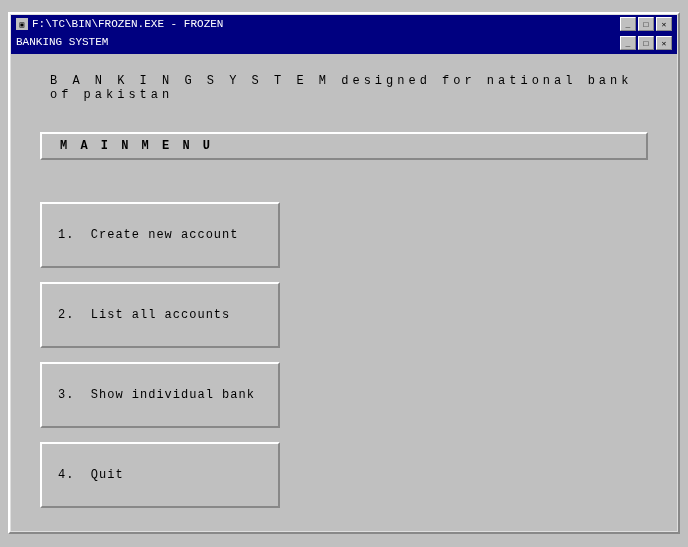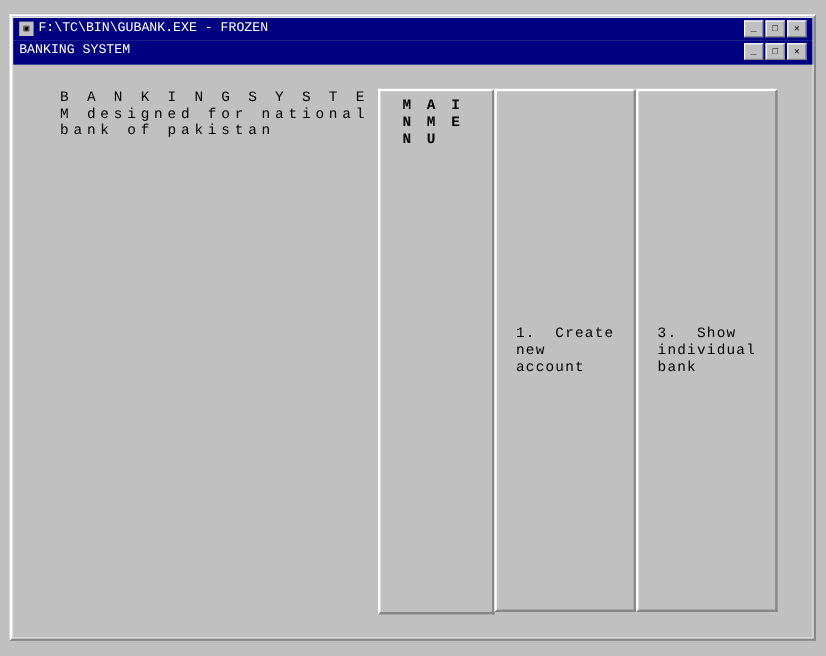--- a/index.html
+++ b/index.html
@@ -92,22 +92,22 @@
       justify-content: center;
       cursor: pointer;
       color: #000;
     }
 
     .content-area {
       flex: 1;
       background: #c0c0c0;
       padding: 20px 30px;
       display: flex;
-      flex-direction: row;
-      gap: 0;
+      flex-direction: column;
+      gap: 12px;
     }
 
     .subtitle {
       font-size: 12px;
       font-family: 'Courier New', Courier, monospace;
       color: #000;
       letter-spacing: 4px;
       margin-bottom: 18px;
       padding-left: 10px;
     }
@@ -117,27 +117,27 @@
       border: 2px solid #888;
       border-top-color: #fff;
       border-left-color: #fff;
       background: #c0c0c0;
       padding: 5px 18px;
       font-size: 12px;
       font-family: 'Courier New', Courier, monospace;
       letter-spacing: 3px;
       font-weight: bold;
       color: #000;
-      margin-bottom: 0;
+      margin-bottom: 30px;
     }
 
     .menu-btn {
       display: block;
-      width: 192px;
-      padding: 4px 16px;
+      width: 240px;
+      padding: 24px 16px;
       background: #c0c0c0;
       border: 2px solid #fff;
       border-right-color: #888;
       border-bottom-color: #888;
       font-size: 12px;
       font-family: 'Courier New', Courier, monospace;
       color: #000;
       text-align: left;
       cursor: pointer;
       margin-bottom: 2px;
@@ -165,21 +165,21 @@
     }
   </style>
 </head>
 <body>
 
 <div class="window-outer">
 
   <div class="title-bar">
     <div class="title-bar-left">
       <span class="title-bar-icon">▣</span>
-      <span>F:\TC\BIN\GUBANK.EXE - FROZEN</span>
+      <span>F:\TC\BIN\FROZEN.EXE - FROZEN</span>
     </div>
     <div class="title-bar-controls">
       <div class="title-btn">_</div>
       <div class="title-btn">□</div>
       <div class="title-btn">✕</div>
     </div>
   </div>
 
   <div class="menu-bar">
     <span>BANKING SYSTEM</span>
@@ -193,22 +193,28 @@
   <div class="content-area">
 
     <div class="subtitle">B A N K I N G   S Y S T E M   designed for national bank of pakistan</div>
 
     <div class="main-menu-label">M A I N   M E N U</div>
 
     <button class="menu-btn">
       <span>1.</span>&nbsp;&nbsp;<span>Create new account</span>
     </button>
 
+    <button class="menu-btn">
+      <span>2.</span>&nbsp;&nbsp;<span>List all accounts</span>
+    </button>
 
     <button class="menu-btn">
       <span>3.</span>&nbsp;&nbsp;<span>Show individual bank</span>
     </button>
 
+    <button class="menu-btn">
+      <span>4.</span>&nbsp;&nbsp;<span>Quit</span>
+    </button>
 
   </div>
 
   <div class="outer-border"></div>
 </div>
 
 </body></html>

